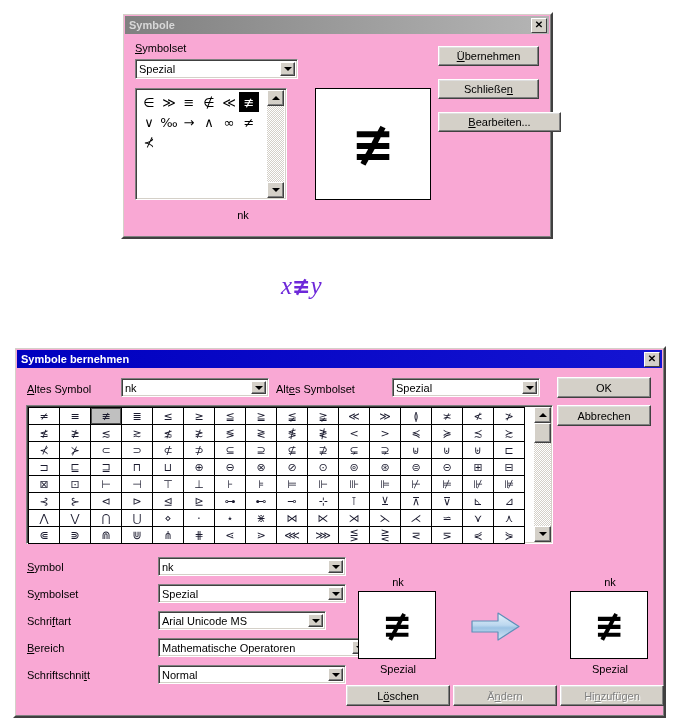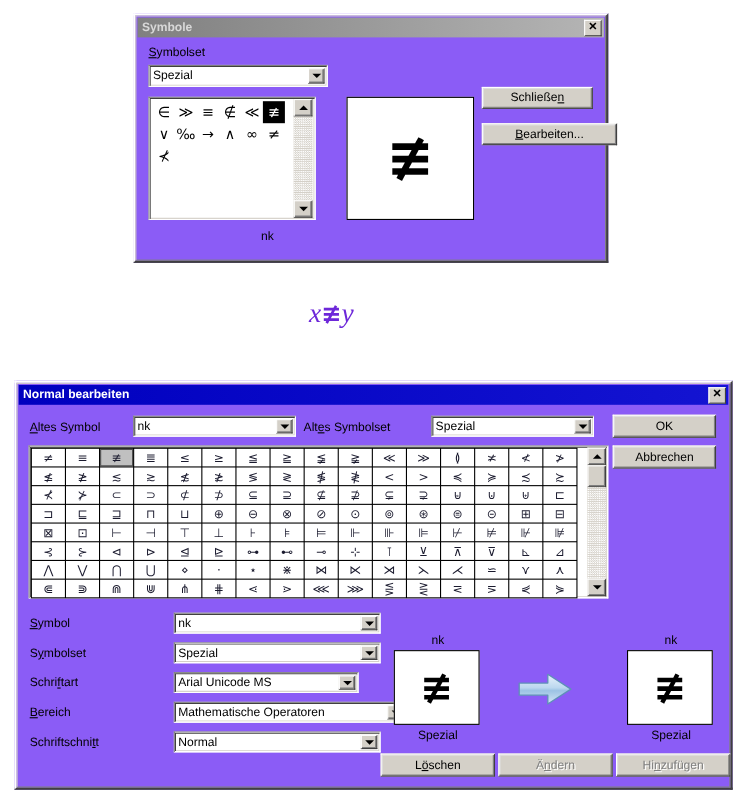--- a/index.html
+++ b/index.html
@@ -7,21 +7,21 @@
     width: 679px; height: 725px;
     background: #ffffff;
     font-family: "Liberation Sans", sans-serif;
     overflow: hidden;
   }
   .page { position: relative; width: 679px; height: 725px; }
 
   
   .dlg {
     position: absolute;
-    background: #8b5cf6;
+    background: #f9a8d4;
     border-top: 2px solid #ffffff;
     border-left: 2px solid #ffffff;
     border-right: 2px solid #404040;
     border-bottom: 2px solid #404040;
     box-sizing: border-box;
     text-decoration: underline;
   }
   .dlg-inner-bevel {
     position: absolute; inset: 0;
     border-top: 1px solid #d4d0c8;
@@ -289,37 +289,40 @@
           <span class="tri-dn"></span>
         </div>
     </div>
 
     <div class="frame-black" style="left:192px; top:74px; width:116px; height:112px;">
       <span class="big-sym" style="font-size:52px;">≢</span>
     </div>
 
     <div class="caption" style="left:60px; top:195px; width:120px;">nk</div>
 
+    <div class="btn" style="left:315px; top:32px; width:101px; height:20px;">
+      <span><u>Ü</u>bernehmen</span>
+    </div>
     <div class="btn" style="left:315px; top:65px; width:101px; height:20px;">
       <span>Schließe<u>n</u></span>
     </div>
     <div class="btn" style="left:315px; top:98px; width:123px; height:20px;">
       <span><u>B</u>earbeiten...</span>
     </div>
   </div>
 
   <div class="formula" style="left:281px; top:272px;">
     <span>x</span><span class="op">≢</span><span>y</span>
   </div>
 
   <div class="dlg" id="dlg2" style="left:13px; top:346px; width:653px; height:372px;">
     <div class="dlg-inner-bevel"></div>
 
     <div class="titlebar active">
-      <span class="title-text">Normal bearbeiten</span>
+      <span class="title-text">Symbole bernehmen</span>
       <div class="close-btn">✕</div>
     </div>
 
     <div class="lbl" style="left:12px; top:35px;"><u>A</u>ltes Symbol</div>
     <div class="combo" style="left:106px; top:30px; width:148px; height:19px;">
       <span class="val">nk</span>
       <span class="arrow">
           <span class="tri-d"></span>
         </span>
     </div>

